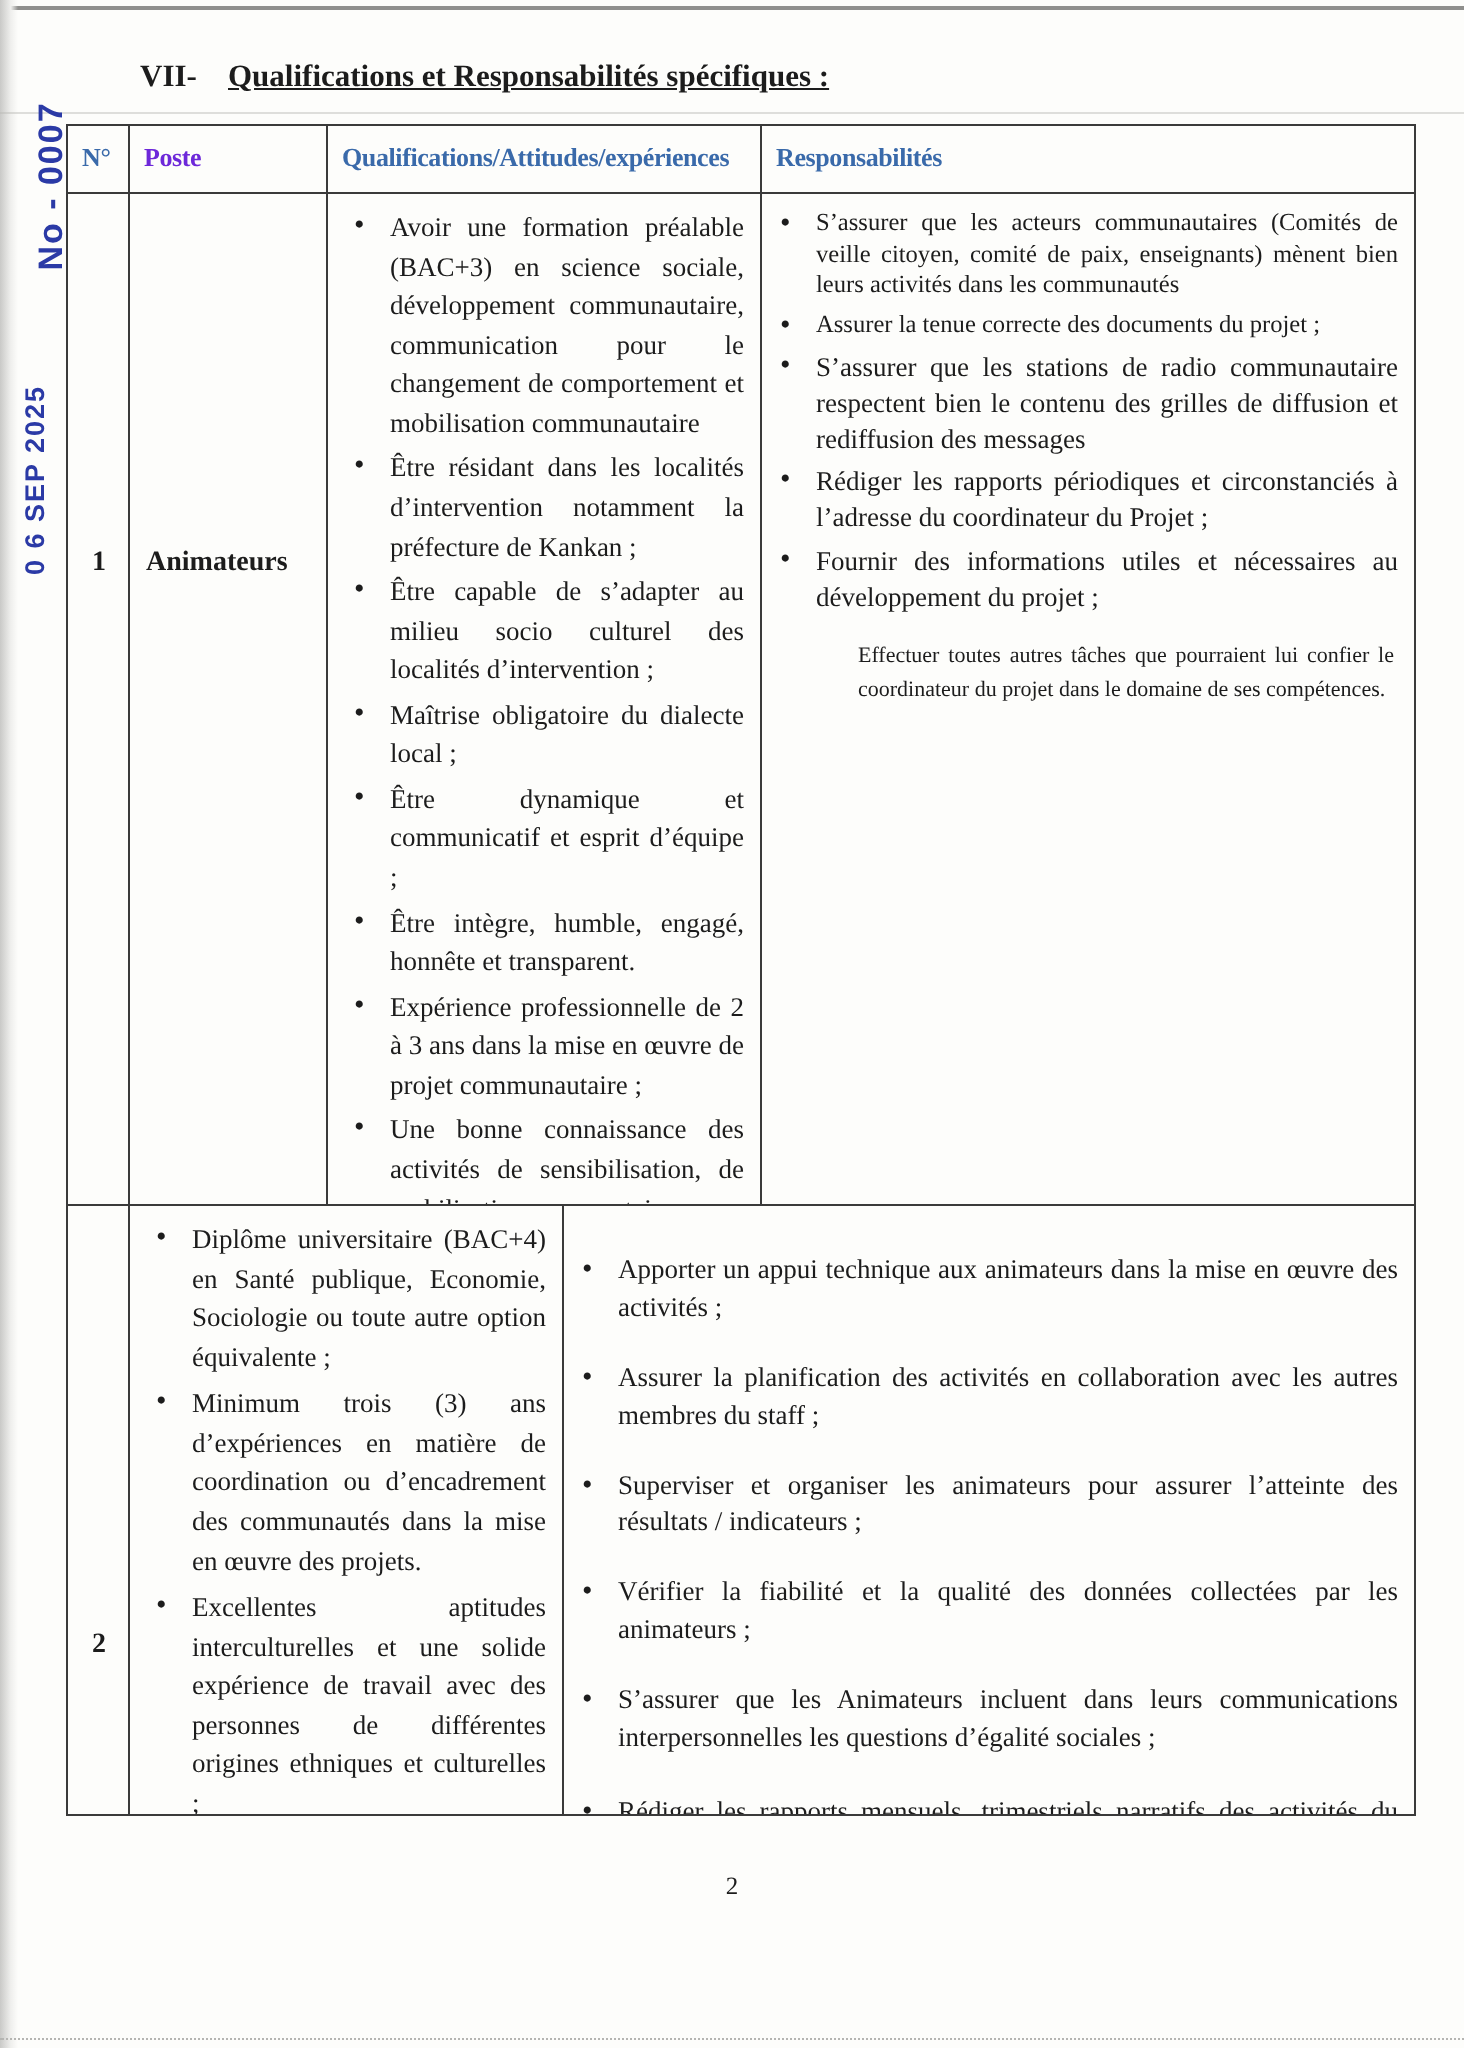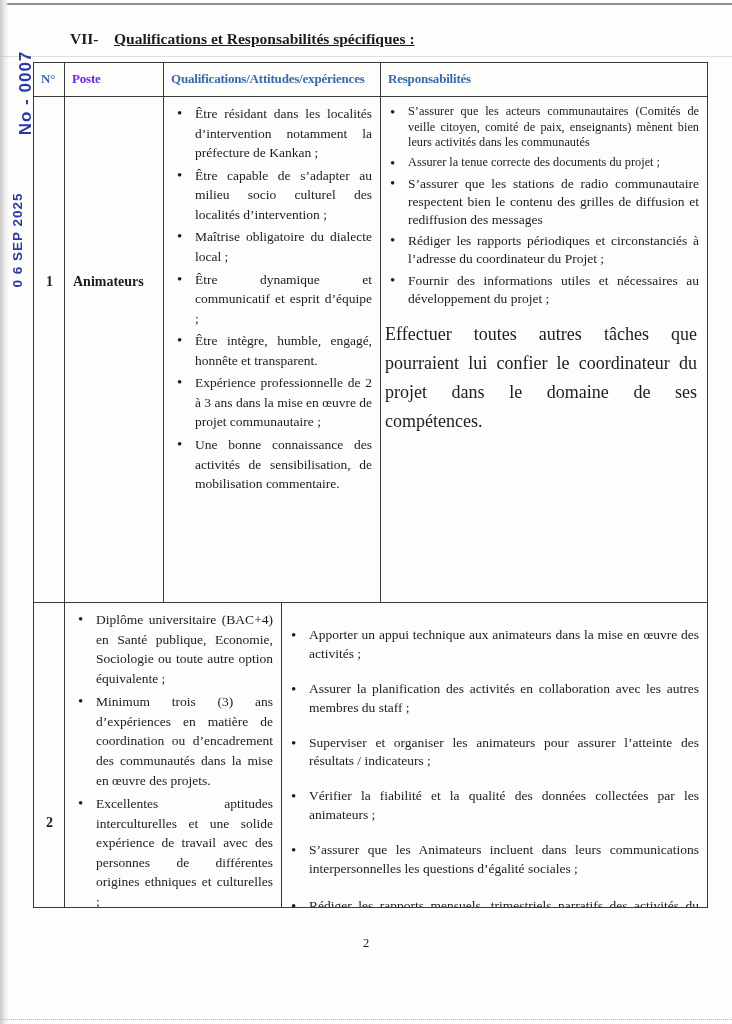--- a/index.html
+++ b/index.html
@@ -52,21 +52,21 @@
   ul.blist { list-style:none; }
   ul.blist li { position:relative; padding-left:25px; text-align:justify; }
   ul.blist li::before { content:"•"; position:absolute; left:7px; top:-1px; font-size:15px; }
 
   .c-qual ul.blist { padding:7px 8px 0 6px; font-size:13.5px; line-height:1.45; }
   .c-qual ul.blist li { margin-bottom:3px; }
 
   .c-resp ul.blist { padding:7px 8px 0 2px; font-size:13.5px; }
   .body-1 .c-resp ul.blist li { line-height:1.32; margin-bottom:4px; }
   .body-1 .c-resp ul.blist li:nth-child(-n+2) { font-size:12.3px; line-height:1.28; }
-  .resp-note { font-size:18px; line-height:1.62; text-align:justify; padding:8px 10px 0 4px; }
+  .resp-note { font-size:11px; line-height:1.62; text-align:justify; padding:8px 10px 0 4px;margin-left:44px; }
 
   .body-2 .c-resp ul.blist li { line-height:1.4; margin-bottom:9px;margin-top:16px; }
   .body-2 .c-resp ul.blist li:nth-child(6) { margin-top:18px; }
   .body-2 .c-qual ul.blist li { margin-bottom:4px; }
 
   .page-number { position:absolute; left:0; top:936px; width:732px; text-align:center; font-size:12.5px; }
 </style>
 </head>
 <body>
 
@@ -95,20 +95,21 @@
 
     <div class="t-row body-1">
       <div class="cell c-num">
         <span class="num-val">1</span>
       </div>
       <div class="cell c-poste">
         <span class="poste-val">Animateurs</span>
       </div>
       <div class="cell c-qual">
         <ul class="blist">
+          <li>Avoir une formation préalable (BAC+3) en science sociale, développement communautaire, communication pour le changement de comportement et mobilisation communautaire</li>
           <li>Être résidant dans les localités d’intervention notamment la préfecture de Kankan ;</li>
           <li>Être capable de s’adapter au milieu socio culturel des localités d’intervention ;</li>
           <li>Maîtrise obligatoire du dialecte local ;</li>
           <li>Être dynamique et communicatif et esprit d’équipe ;</li>
           <li>Être intègre, humble, engagé, honnête et transparent.</li>
           <li>Expérience professionnelle de 2 à 3 ans dans la mise en œuvre de projet communautaire ;</li>
           <li>Une bonne connaissance des activités de sensibilisation, de mobilisation commentaire.</li>
         </ul>
       </div>
       <div class="cell c-resp">

